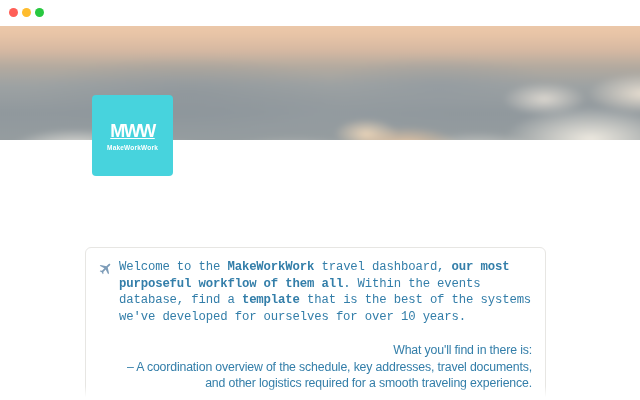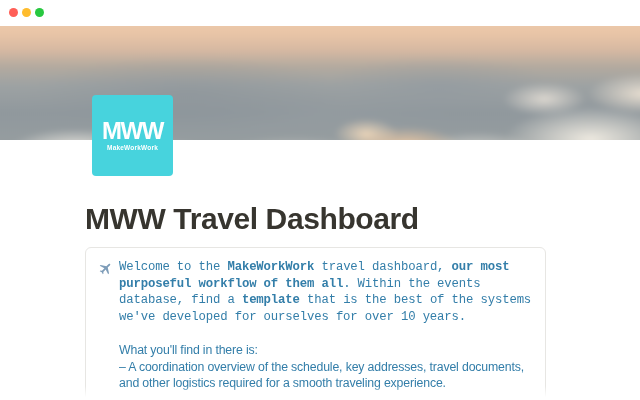--- a/index.html
+++ b/index.html
@@ -35,21 +35,21 @@
     filter: blur(2.5px);
   }
 
   
   .page-icon {
     position:absolute; left:92px; top:95px; width:81px; height:81px;
     border-radius:4px; z-index:6;
     display:flex; flex-direction:column; align-items:center; justify-content:center;
     color:#ffffff; cursor:pointer;
   }
-  .logo-glyph { font-size:24px; font-weight:800; letter-spacing:-1.5px; line-height:22px; }
+  .logo-glyph { font-size:18px; font-weight:800; letter-spacing:-1.5px; line-height:22px;text-decoration:underline; }
   .logo-brand { font-size:6.5px; font-weight:700; letter-spacing:.2px; margin-top:2px; }
 
   
   .page-title {
     position:absolute; left:85px; top:202px; width:470px;
     font-size:30px; line-height:34px; font-weight:700; letter-spacing:-.4px;
     color:#37352f;
   }
 
   
@@ -60,21 +60,21 @@
     display:flex; align-items:flex-start; gap:5px;
   }
   .callout-icon { flex:0 0 17px; height:17px; margin-top:1px; }
   .callout-icon svg { width:15px; height:15px; transform:rotate(45deg); display:block; margin:1px auto 0; }
   .callout-text {
     flex:1; font-size:12.3px; line-height:16.6px; letter-spacing:-.15px;
     color:#337ea9;
   }
   .callout-text p { margin:0 0 16.6px 0;font-family:Liberation Mono, monospace; }
   .callout-text strong { font-weight:700; }
-  .callout-lines div { min-height:16.6px; }
+  .callout-lines div { min-height:16.6px;text-align:right; }
 
   
   .bottom-fade {
     position:absolute; left:0; bottom:0; width:100%; height:14px; z-index:7;
     background:linear-gradient(180deg, rgba(255,255,255,0) 0%, #ffffff 80%);
     pointer-events:none;
   }
 </style>
 </head>
 <body>
@@ -89,21 +89,20 @@
 
   <div class="cover">
     <div class="cover-art"></div>
   </div>
 
   <div class="page-icon" id="page-icon" style="background: rgb(71, 211, 221);">
     <div class="logo-glyph">MWW</div>
     <div class="logo-brand">MakeWorkWork</div>
   </div>
 
-  <h1 class="page-title">MWW Travel Dashboard</h1>
 
   <div class="callout">
     <div class="callout-icon">
       <svg viewBox="0 0 24 24" aria-hidden="true">
         <path fill="#7d9cb8" d="M21.5 15.5v-2l-8-5V3.2c0-.83-.67-1.5-1.5-1.5s-1.5.67-1.5 1.5v5.3l-8 5v2l8-2.5v5.5l-2 1.5v1.5l3.5-1 3.5 1V20l-2-1.5V13l8 2.5z"></path>
       </svg>
     </div>
     <div class="callout-text">
       <p id="callout-p1"><span>Welcome to the </span><strong>MakeWorkWork</strong><span> travel dashboard, </span><strong>our most purposeful workflow of them all</strong><span>. Within the events database, find a </span><strong>template</strong><span> that is the best of the systems we've developed for ourselves for over 10 years.</span></p>
       <div class="callout-lines" id="callout-lines">

